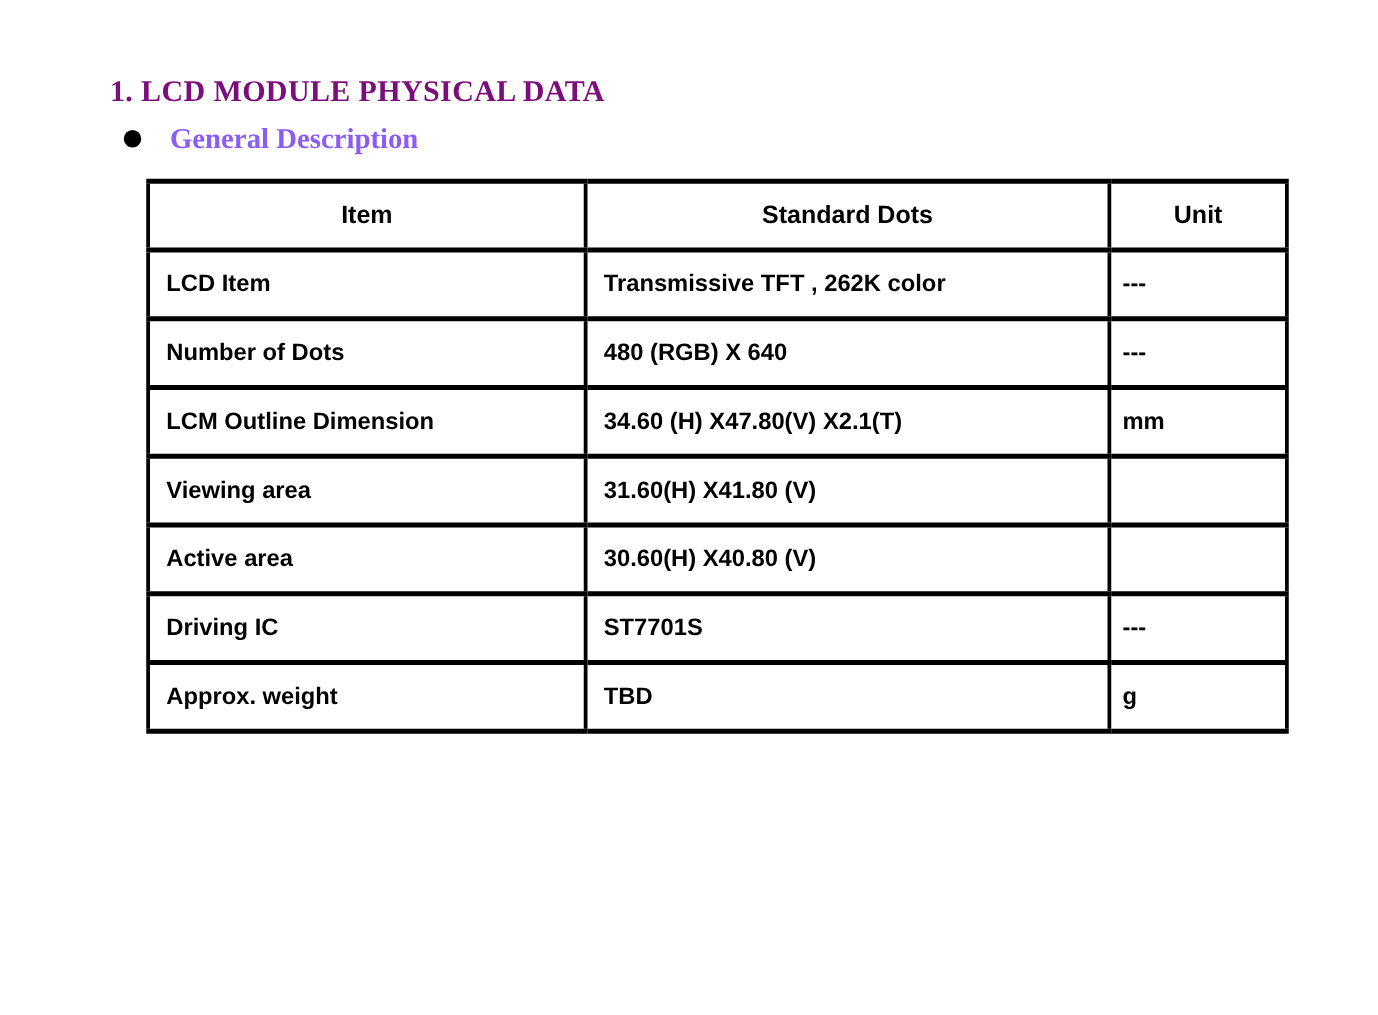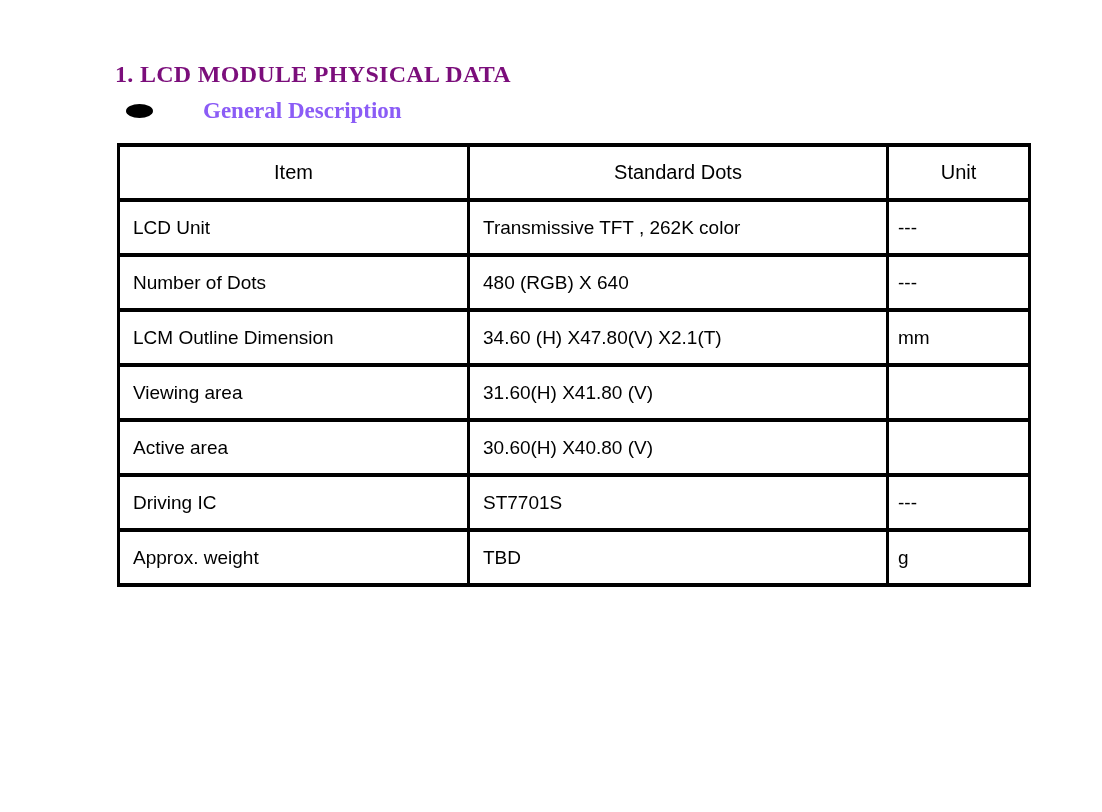--- a/index.html
+++ b/index.html
@@ -1,15 +1,15 @@
 <!DOCTYPE html>
 <html><head>
 <meta charset="utf-8">
 <style>
-  * { box-sizing: border-box; padding-left: 27px; }
+  * { box-sizing: border-box; }
   html, body { margin: 0; padding: 0; }
   body {
     width: 1102px;
     height: 812px;
     background: #ffffff;
     position: relative;
     overflow: hidden;
     font-family: "Liberation Sans", sans-serif;
   }
   .page { position: absolute; inset: 0; }
@@ -59,21 +59,21 @@
   }
   .spec-table col.c1 { width: 350px; }
   .spec-table col.c2 { width: 419px; }
   .spec-table col.c3 { width: 142px; }
   .spec-table th, .spec-table td {
     border: 3px solid #000000;
     border-top-width: 4px;
     border-bottom-width: 4px;
     height: 55px;
     vertical-align: middle;
-    font-weight: normal;
+    font-weight: bold;
     color: #000000;
     padding: 0;
     overflow: hidden;
     white-space: nowrap;
   }
   .spec-table th {
     font-size: 20px;
     text-align: center;
   }
   .spec-table td {
@@ -103,21 +103,21 @@
     </colgroup>
     <thead>
       <tr>
         <th>Item</th>
         <th>Standard Dots</th>
         <th>Unit</th>
       </tr>
     </thead>
     <tbody>
       <tr>
-        <td>LCD Unit</td>
+        <td>LCD Item</td>
         <td>Transmissive TFT , 262K color</td>
         <td class="unit-col">---</td>
       </tr>
       <tr>
         <td>Number of Dots</td>
         <td>480 (RGB) X 640</td>
         <td class="unit-col">---</td>
       </tr>
       <tr>
         <td>LCM Outline Dimension</td>

